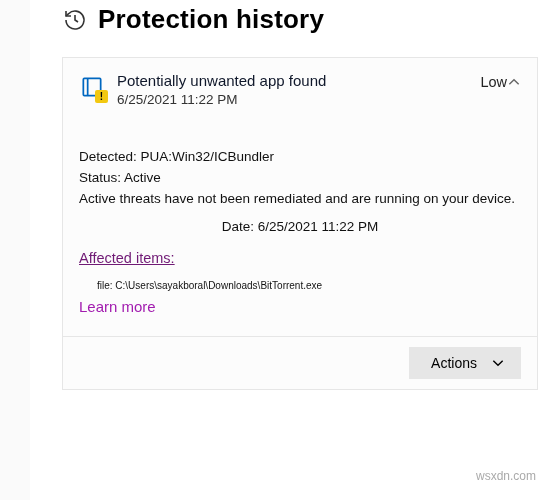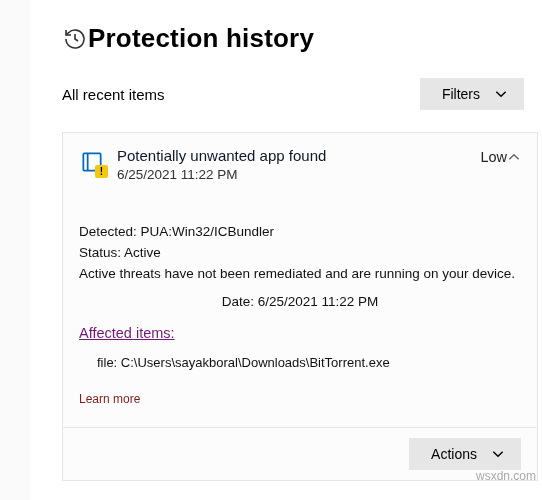--- a/index.html
+++ b/index.html
@@ -16,21 +16,21 @@
   .page {
     padding: 0 0 0 62px;
     padding-right: 0;
   }
   .header {
     padding-top: 4px;
   }
   .title-row {
     display: flex;
     align-items: center;
-    margin-top: 19px;
+    gap: 10px;
   }
   .hist-icon {
     width: 26px; height: 26px;
     display:inline-flex;align-items:center;justify-content:center;
     color:#333;
   }
   h1 {
     font-weight: 600;
     font-size: 26px;
     color: #000;
@@ -105,22 +105,22 @@
     margin-top: 40px;
     font-size: 13.5px;
     color:#111;
     line-height:1.45;
   }
   .details .row { margin-bottom: 1px; }
   .details .label { color:#111; }
   .remediation { margin-top:2px; margin-bottom:0;}
   .date-row { margin-top:8px; margin-bottom:12px;text-align:center;}
   .affected { font-size:14.5px; color:#701a75; margin-bottom:10px; border-bottom: none; text-decoration: underline;}
-  .file-row { padding-left:18px; font-size:13px; margin-bottom:16px;}
-  .learn-more { color:#7f1d1d; font-size:12px; cursor:pointer; margin-top:2px; display:inline-block; margin-bottom:18px;}
+  .file-row { padding-left:18px; font-size:10px; margin-bottom:0;}
+  .learn-more { color:#a21caf; font-size:15px; cursor:pointer; margin-top:2px; display:inline-block; margin-bottom:18px;}
   .card-footer {
     border-top: 1px solid #e6e6e6;
     margin: 0 -16px 0 -16px;
     padding: 10px 16px 10px 0;
     display:flex;
     justify-content:flex-end;
   }
   .watermark {
     position:absolute;
     right:6px;
@@ -149,31 +149,20 @@
         <svg viewBox="0 0 24 24" width="24" height="24" fill="none" stroke="#333" stroke-width="1.6">
           <path d="M3 12a9 9 0 1 0 2.6-6.3L3 8"></path>
           <polyline points="3 3 3 8 8 8"></polyline>
           <polyline points="12 7 12 12 15 14"></polyline>
         </svg>
       </span>
       <h1>Protection history</h1>
     </div>
   </div>
 
-  <div class="row-recent">
-    <span class="recent-label">All recent items</span>
-    <button class="btn">
-      <span>Filters</span>
-      <span class="chev">
-        <svg viewBox="0 0 12 12" width="14" height="14" fill="none" stroke="#000" stroke-width="1.2">
-            <polyline points="2 4 6 8 10 4"></polyline>
-          </svg>
-      </span>
-    </button>
-  </div>
 
   <div class="card">
     <div class="card-header">
       <div class="shield-box">
         <svg class="shield-svg" viewBox="0 0 24 24" fill="none" stroke="#0067c0" stroke-width="1.6">
           <rect x="4" y="4" width="16" height="16" rx="1"></rect>
           <path d="M8 4 L8 20"></path>
         </svg>
         <span class="badge">!</span>
       </div>

